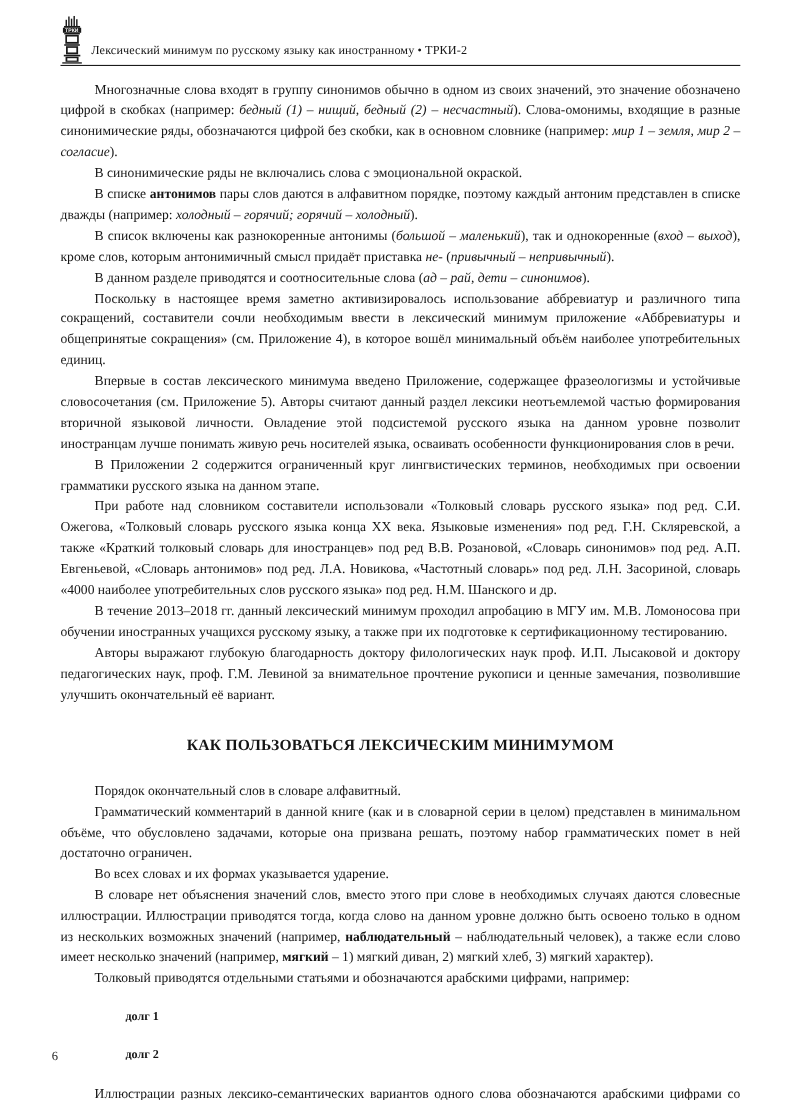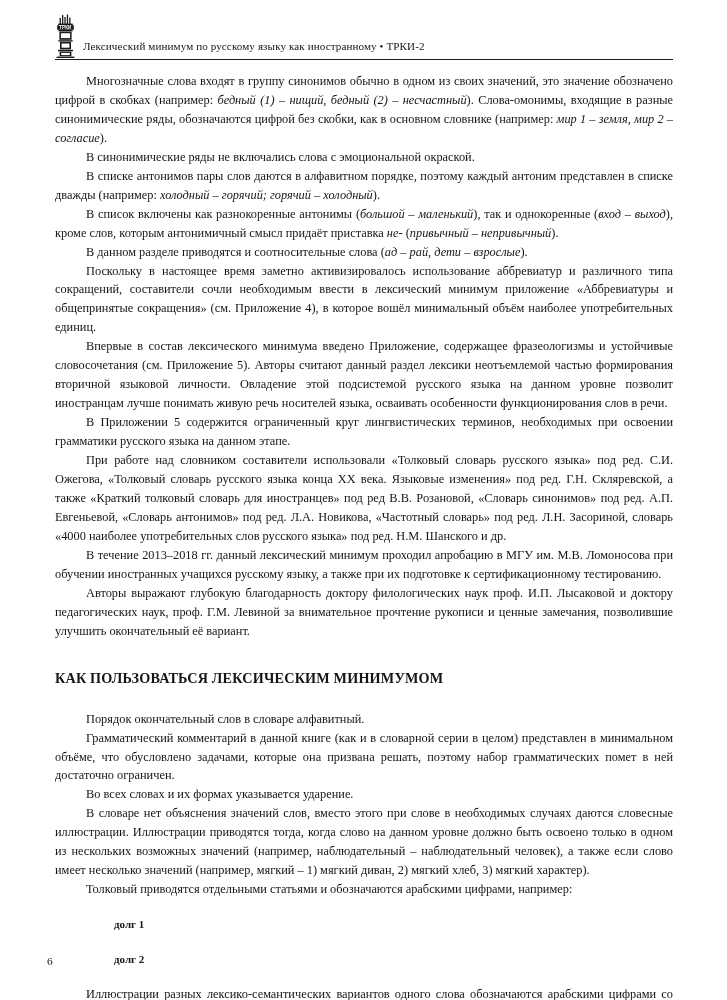--- a/index.html
+++ b/index.html
@@ -71,28 +71,28 @@
     margin: 0;
     text-align: justify;
     text-justify: inter-word;
     font-size: 12.35px;
     line-height: 18.95px;
     text-indent: 31px;
     hyphens: manual;
   }
 
   i, em { font-style: italic; margin-top: 45px; }
-  b, strong { font-weight: normal; }
+  b, strong { font-weight: bold; }
 
   
   h2.section-heading {
     margin: 0;
     font-size: 14.2px;
     font-weight: bold;
-    text-align: left;
+    text-align: center;
     letter-spacing: 0.18px;
     padding: 0;
     line-height: 20px;
   }
 
   .gap-before-heading { height: 27px; }
   .gap-after-heading  { height: 22px; }
 
   
   .entry-line {
@@ -152,24 +152,24 @@
     <div class="header-rule"></div>
   </div>
 
   <div class="content">
 
     <div id="paragraphs-top">
         <p class="par"><span>Многозначные слова входят в группу синонимов обычно в одном из своих значений, это значение обозначено цифрой в скобках (например: </span><i>бедный (1) – нищий, бедный (2) – несчастный</i><span>). Слова-омонимы, входящие в разные синонимические ряды, обозначаются цифрой без скобки, как в основном словнике (например: </span><i>мир 1 – земля, мир 2 – согласие</i><span>).</span></p>
         <p class="par"><span>В синонимические ряды не включались слова с эмоциональной окраской.</span></p>
         <p class="par"><span>В списке </span><b>антонимов</b><span> пары слов даются в алфавитном порядке, поэтому каждый антоним представлен в списке дважды (например: </span><i>холодный – горячий; горячий – холодный</i><span>).</span></p>
         <p class="par"><span>В список включены как разнокоренные антонимы (</span><i>большой – маленький</i><span>), так и однокоренные (</span><i>вход – выход</i><span>), кроме слов, которым антонимичный смысл придаёт приставка </span><i>не-</i><span> (</span><i>привычный – непривычный</i><span>).</span></p>
-        <p class="par"><span>В данном разделе приводятся и соотносительные слова (</span><i>ад – рай, дети – взрослые</i><span>).</span></p>
+        <p class="par"><span>В данном разделе приводятся и соотносительные слова (</span><i>ад – рай, дети – синонимов</i><span>).</span></p>
         <p class="par"><span>Поскольку в настоящее время заметно активизировалось использование аббревиатур и различного типа сокращений, составители сочли необходимым ввести в лексический минимум приложение «Аббревиатуры и общепринятые сокращения» (см. Приложение 4), в которое вошёл минимальный объём наиболее употребительных единиц.</span></p>
         <p class="par"><span>Впервые в состав лексического минимума введено Приложение, содержащее фразеологизмы и устойчивые словосочетания (см. Приложение 5). Авторы считают данный раздел лексики неотъемлемой частью формирования вторичной языковой личности. Овладение этой подсистемой русского языка на данном уровне позволит иностранцам лучше понимать живую речь носителей языка, осваивать особенности функционирования слов в речи.</span></p>
-        <p class="par"><span>В Приложении 5 содержится ограниченный круг лингвистических терминов, необходимых при освоении грамматики русского языка на данном этапе.</span></p>
+        <p class="par"><span>В Приложении 2 содержится ограниченный круг лингвистических терминов, необходимых при освоении грамматики русского языка на данном этапе.</span></p>
         <p class="par"><span>При работе над словником составители использовали «Толковый словарь русского языка» под ред. С.И. Ожегова, «Толковый словарь русского языка конца XX века. Языковые изменения» под ред. Г.Н. Скляревской, а также «Краткий толковый словарь для иностранцев» под ред В.В. Розановой, «Словарь синонимов» под ред. А.П. Евгеньевой, «Словарь антонимов» под ред. Л.А. Новикова, «Частотный словарь» под ред. Л.Н. Засориной, словарь «4000 наиболее употребительных слов русского языка» под ред. Н.М. Шанского и др.</span></p>
         <p class="par"><span>В течение 2013–2018 гг. данный лексический минимум проходил апробацию в МГУ им. М.В. Ломоносова при обучении иностранных учащихся русскому языку, а также при их подготовке к сертификационному тестированию.</span></p>
         <p class="par"><span>Авторы выражают глубокую благодарность доктору филологических наук проф. И.П. Лысаковой и доктору педагогических наук, проф. Г.М. Левиной за внимательное прочтение рукописи и ценные замечания, позволившие улучшить окончательный её вариант.</span></p>
       </div>
 
     <div class="gap-before-heading"></div>
 
     <h2 class="section-heading">КАК ПОЛЬЗОВАТЬСЯ ЛЕКСИЧЕСКИМ МИНИМУМОМ</h2>
 
     <div class="gap-after-heading"></div>

